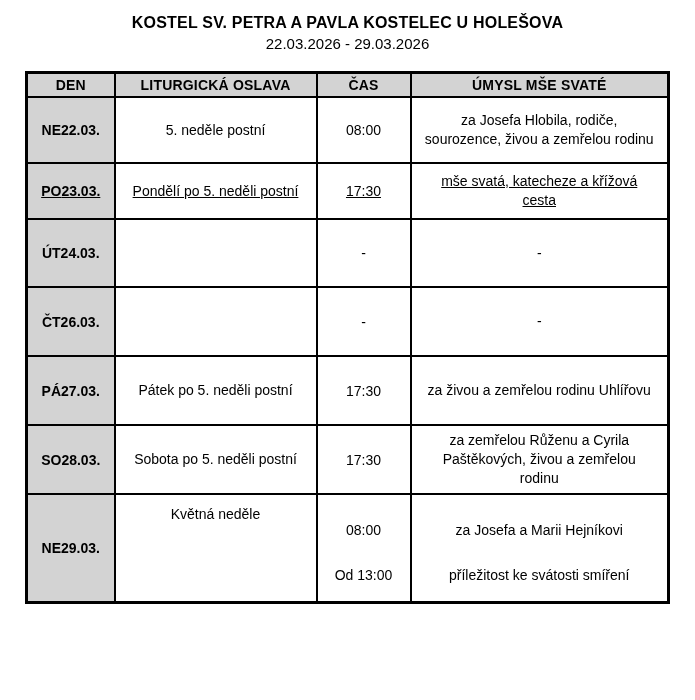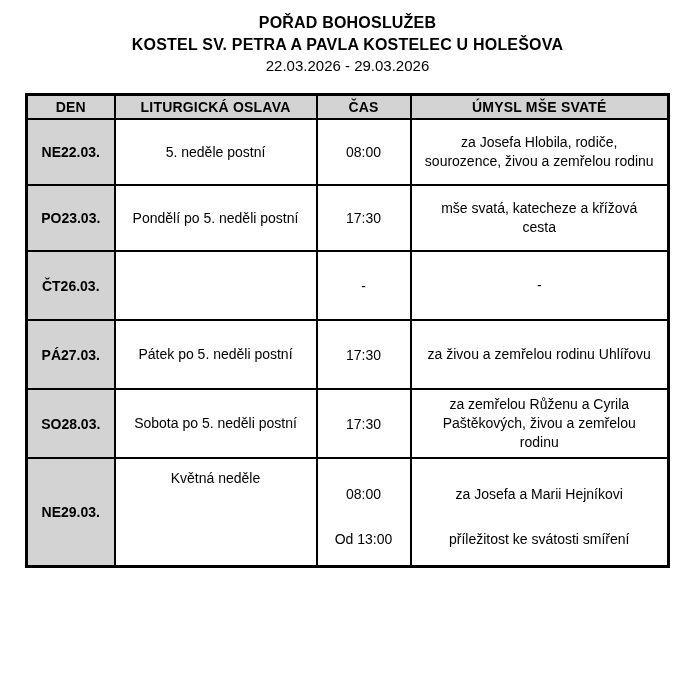--- a/index.html
+++ b/index.html
@@ -57,21 +57,21 @@
   }
   td.day .day-wrap {
     display: flex;
     justify-content: center;
     align-items: center;
   }
   td.lit { padding: 0 4px; line-height: 19px; }
   td.time { padding: 15px 2px; }
   td.int { padding: 0 13px; line-height: 19px; }
   tr.r1 { height: 66px; }
-  tr.r2 { height: 66px; }
+  tr.r2 { height: 56px; text-decoration: underline; }
   tr.r3 { height: 68px; }
   tr.r4 { height: 66px; }
   tr.r5 { height: 69px; }
   tr.r6 { height: 69px; margin-left: 8px; }
   tr.r7 { height: 69px; }
   tr.r8 { height: 84px; }
   tr.r8 td.lit {
     vertical-align: top;
     padding-top: 10px;
   }
@@ -83,21 +83,20 @@
     justify-content: space-between;
     align-items: center;
     padding: 11px 0 2px 0;
   }
   .stack > div { line-height: 18px; }
 </style>
 </head>
 <body>
 
 <div class="titles">
-  <div class="title-line1">POŘAD BOHOSLUŽEB</div>
   <div class="title-line2">KOSTEL SV. PETRA A PAVLA KOSTELEC U HOLEŠOVA</div>
   <div class="title-line3">22.03.2026 - 29.03.2026</div>
 </div>
 
 <table class="schedule">
   <colgroup>
     <col class="c-day">
       <col class="c-lit">
       <col class="c-time">
       <col class="c-int">
@@ -127,20 +126,31 @@
       <div class="day-wrap">
             <span>PO</span>
             <span>23.03.</span>
           </div>
     </td>
     <td class="lit">Pondělí po 5. neděli postní</td>
     <td class="time">17:30</td>
     <td class="int">mše svatá, katecheze a křížová cesta</td>
   </tr>
 
+  <tr class="r3">
+    <td class="day">
+      <div class="day-wrap">
+            <span>ÚT</span>
+            <span>24.03.</span>
+          </div>
+    </td>
+    <td class="lit"></td>
+    <td class="time">-</td>
+    <td class="int">-</td>
+  </tr>
 
 
   <tr class="r5">
     <td class="day">
       <div class="day-wrap">
             <span>ČT</span>
             <span>26.03.</span>
           </div>
     </td>
     <td class="lit"></td>

